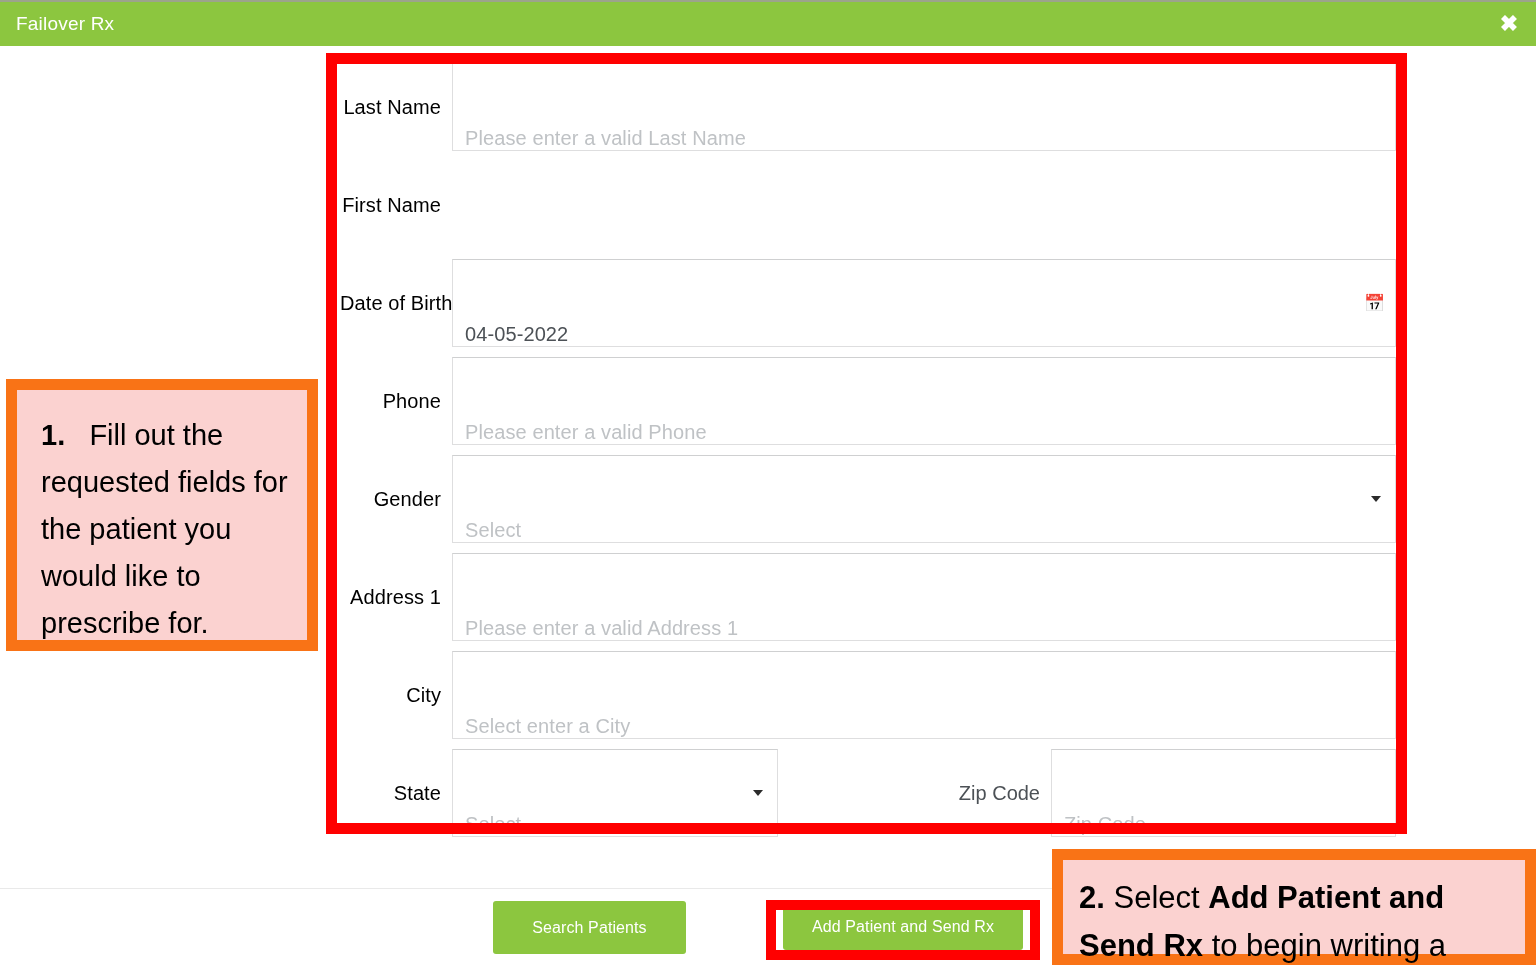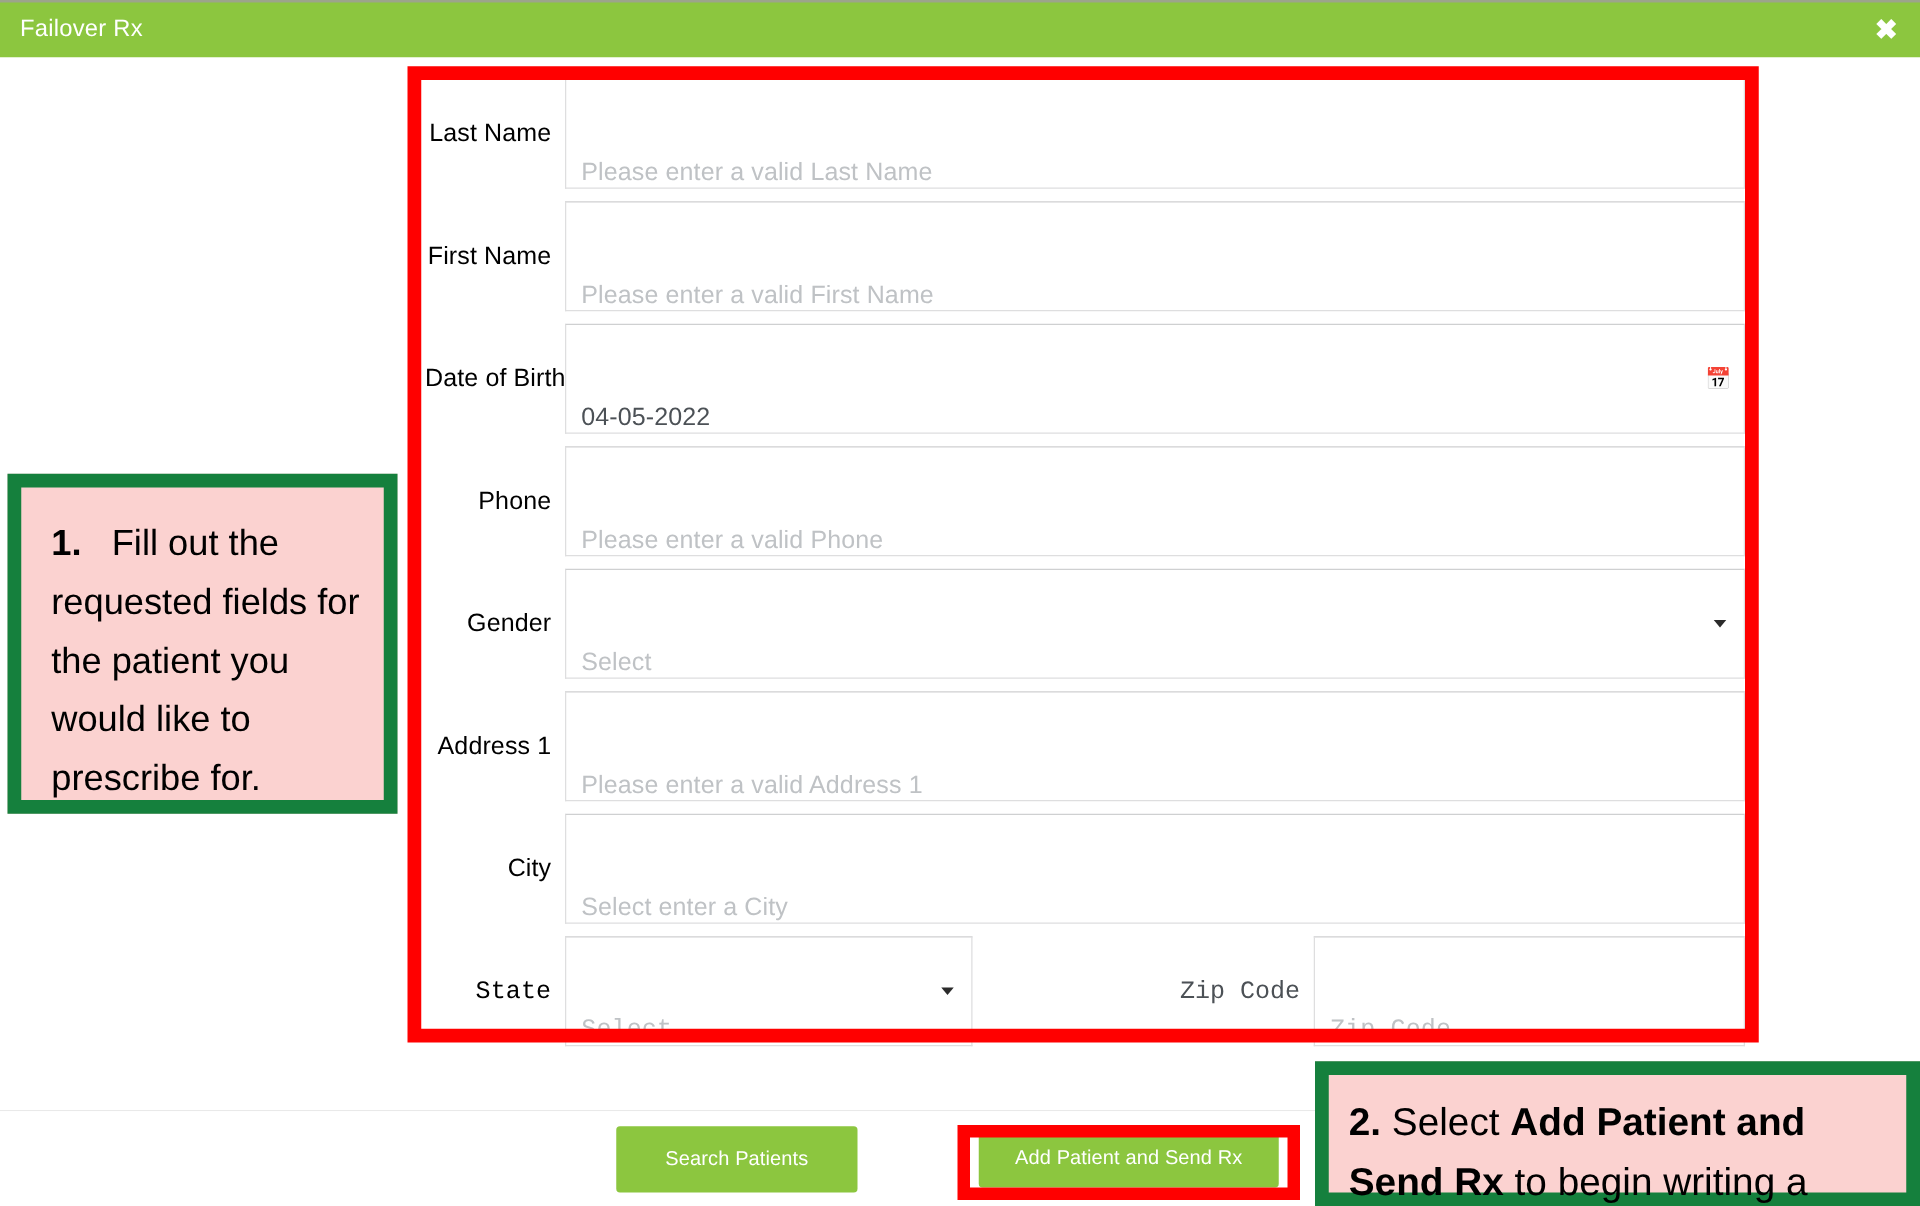--- a/index.html
+++ b/index.html
@@ -124,21 +124,20 @@
   }
 
   
   .split-row {
     position: absolute;
     left: 340px;
     width: 1056px;
     height: 98px;
     display: flex;
     align-items: center;
-    font-family: Liberation Mono, monospace;
   }
   .split-half { display: flex; align-items: center; }
   .state-control { width: 326px; height: 88px; }
   .zip-label { width: 150px; flex: 0 0 150px; text-align: right; padding-right: 11px;
                font-size: 20px; color: #4c5156; white-space: nowrap; }
   .zip-control { width: 345px; height: 88px; }
   .gap { flex: 1 1 auto; }
 
   
   .footer-divider {
@@ -175,21 +174,21 @@
     border: 11px solid #FF0000;
     box-sizing: border-box;
     pointer-events: none;
   }
   #redbox-form { left: 326px; top: 53px; width: 1081px; height: 781px; }
   #redbox-btn  { left: 766px; top: 900px; width: 274px; height: 60px; border-width: 10px; }
 
   .callout {
     position: absolute;
     background: #FBD2D0;
-    border: 11px solid #15803d;
+    border: 11px solid #f97316;
     box-sizing: border-box;
     color: #000000;
     font-family: "Liberation Sans", sans-serif;
   }
 
   #callout-1 {
     left: 6px; top: 379px;
     width: 312px; height: 272px;
     padding: 22px 16px 0 24px;
     font-size: 29px;
@@ -222,23 +221,20 @@
 
     <div class="field-row" style="top:12px">
       <div class="field-label">Last Name</div>
       <div class="field-control">
         <span class="field-text">Please enter a valid Last Name</span>
       </div>
     </div>
 
     <div class="field-row" style="top:110px">
       <div class="field-label">First Name</div>
-      <div class="field-control">
-        <span class="field-text">Please enter a valid First Name</span>
-      </div>
     </div>
 
     <div class="field-row" style="top:208px">
       <div class="field-label">Date of Birth</div>
       <div class="field-control">
         <span class="field-text filled">04-05-2022</span>
         <span class="cal-icon">📅</span>
       </div>
     </div>
 

